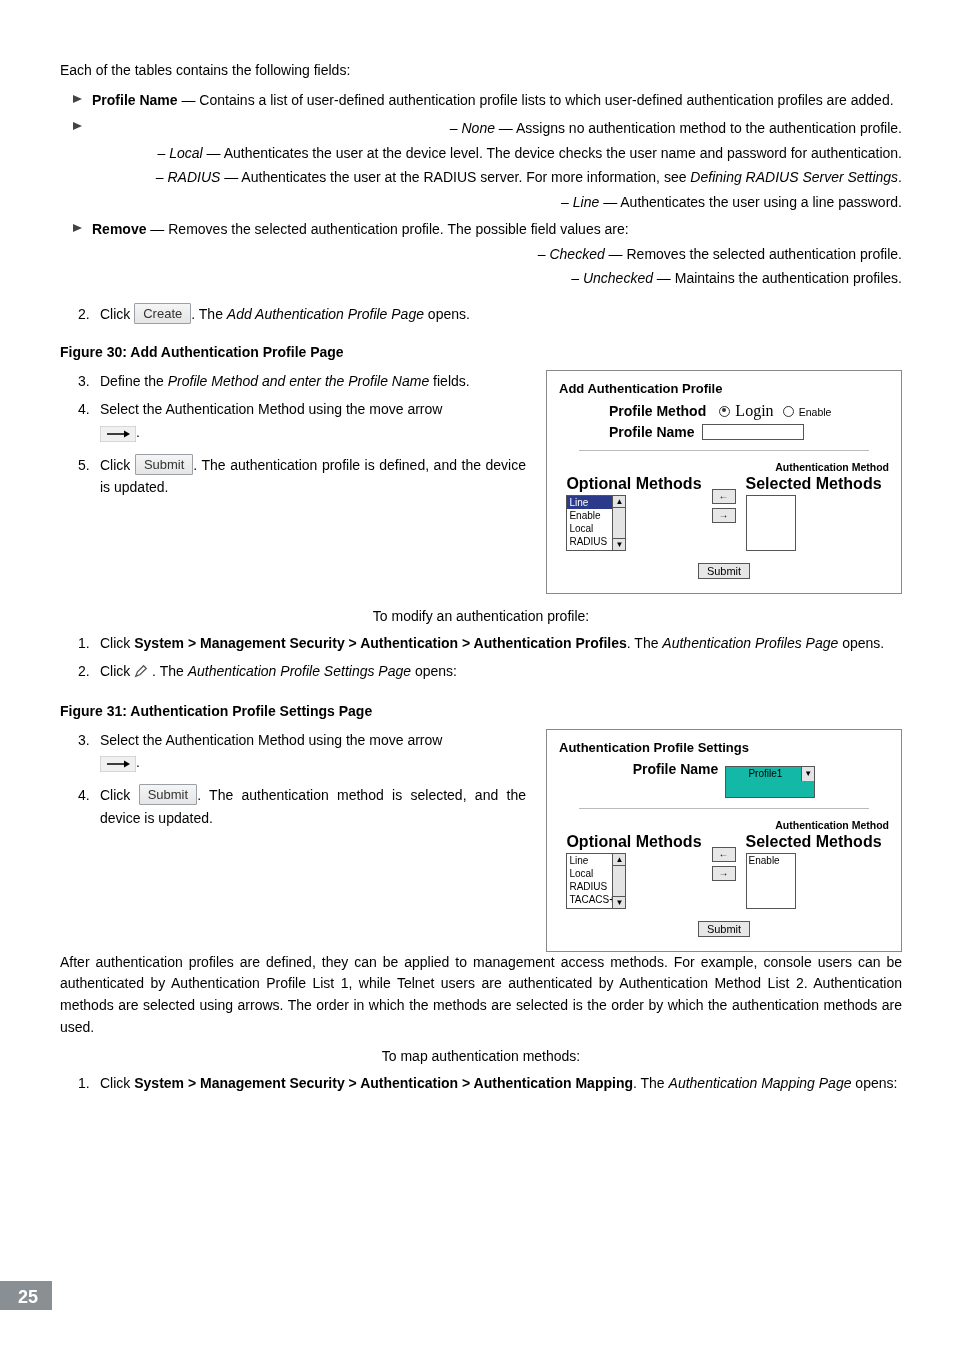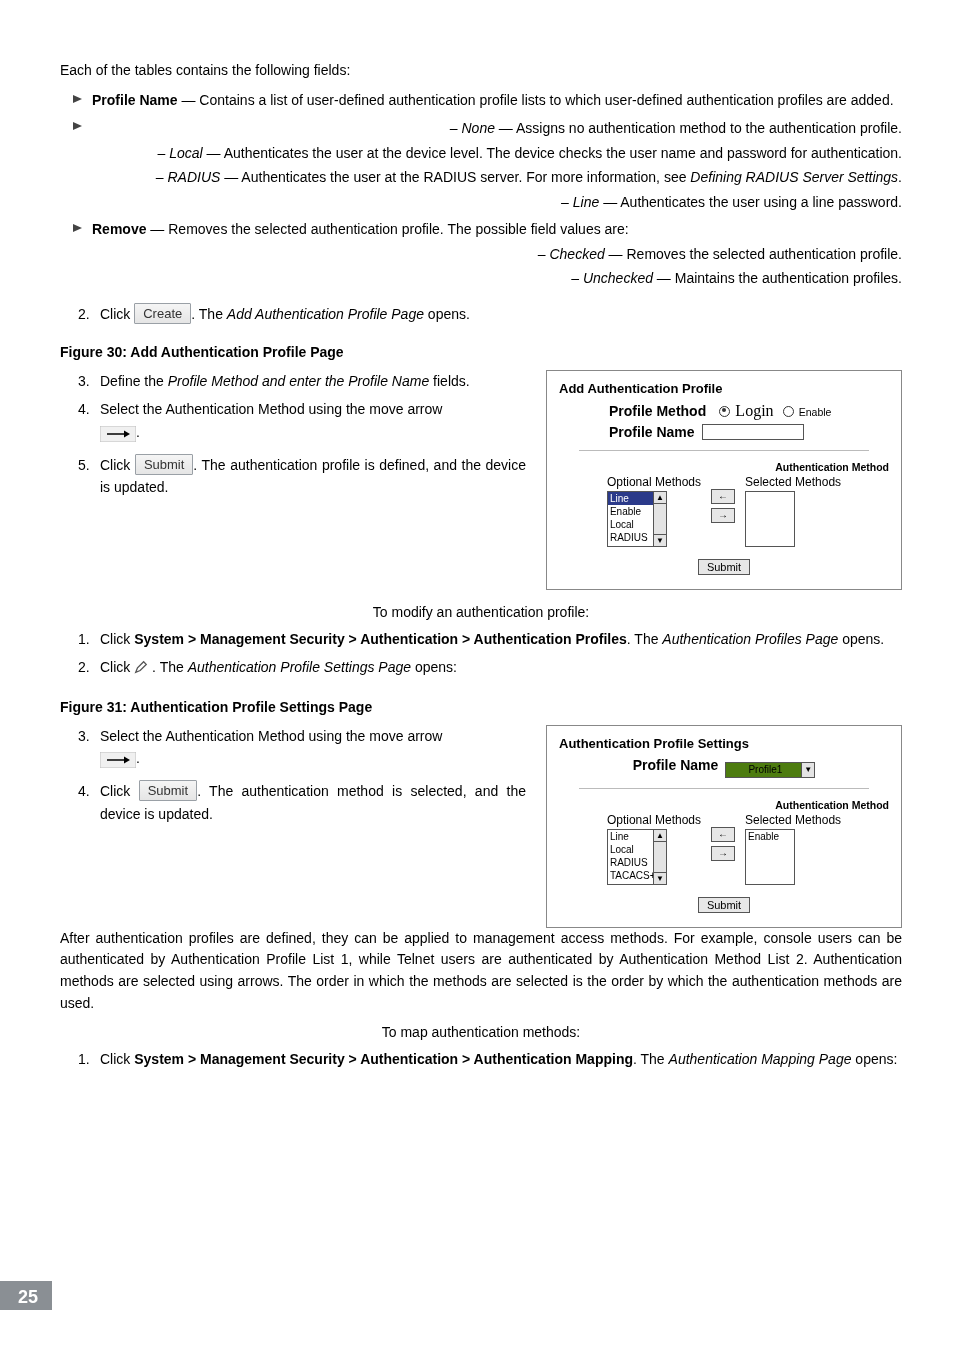--- a/index.html
+++ b/index.html
@@ -81,21 +81,21 @@
     content: '';
     position: absolute;
     left: 1.5px; top: 1.5px;
     width: 4px; height: 4px;
     background:#333;
     border-radius:50%;
   }
   .section-title-sm { text-align: right; font-weight: bold; font-size: 10.5px; margin-top: 10px;}
   .dual-list { display: flex; gap: 10px; justify-content: center; align-items: flex-start; margin-top: 2px;}
   .list-col { }
-  .list-col-title { font-weight: normal; font-size: 12px; text-align: right; margin-bottom: 2px;}
+  .list-col-title { font-weight: bold; font-size: 16px; text-align: right; margin-bottom: 2px;}
   .listbox {
     border: 1px solid #555;
     width: 58px;
     height: 54px;
     background: #fff;
     font-size: 10px;
     position: relative;
     overflow: hidden;
   }
   .listbox .item { padding: 0 2px; line-height: 13px; white-space: nowrap;}
@@ -116,22 +116,22 @@
   }
   .submit-row { text-align:center; margin-top:12px;}
   .submit-btn {
     display:inline-block;
     border:1px solid #555;
     background:#e7e7e7;
     padding: 1px 8px;
     font-size:11px;
   }
   .dd {
-    display:inline-block; border:1px solid #555; background:#4d7c0f; height:14px; vertical-align:-3px;
-    font-size:10px; padding:0 14px 0 4px; position:relative; line-height:14px; min-width:70px;
+    display:inline-block; border:1px solid #555; background:#14b8a6; height:14px; vertical-align:-3px;
+    font-size:10px; padding:0 14px 16px 4px; position:relative; line-height:14px; min-width:70px;
   }
   .dd::after{
     content:'▼'; position:absolute; right:0; top:0; height:14px; width:12px;
     border-left:1px solid #555; background:#e4e4e4; text-align:center; font-size:8px; line-height:14px;
   }
   .pencil-icon { display:inline-block; vertical-align:-2px;}
   .pencil-icon svg { width:14px; height:14px; }
   h3.sec { font-size: 17px; font-weight:bold; margin: 28px 0 8px 0;}
   .pg-num-box {
     position: absolute;

